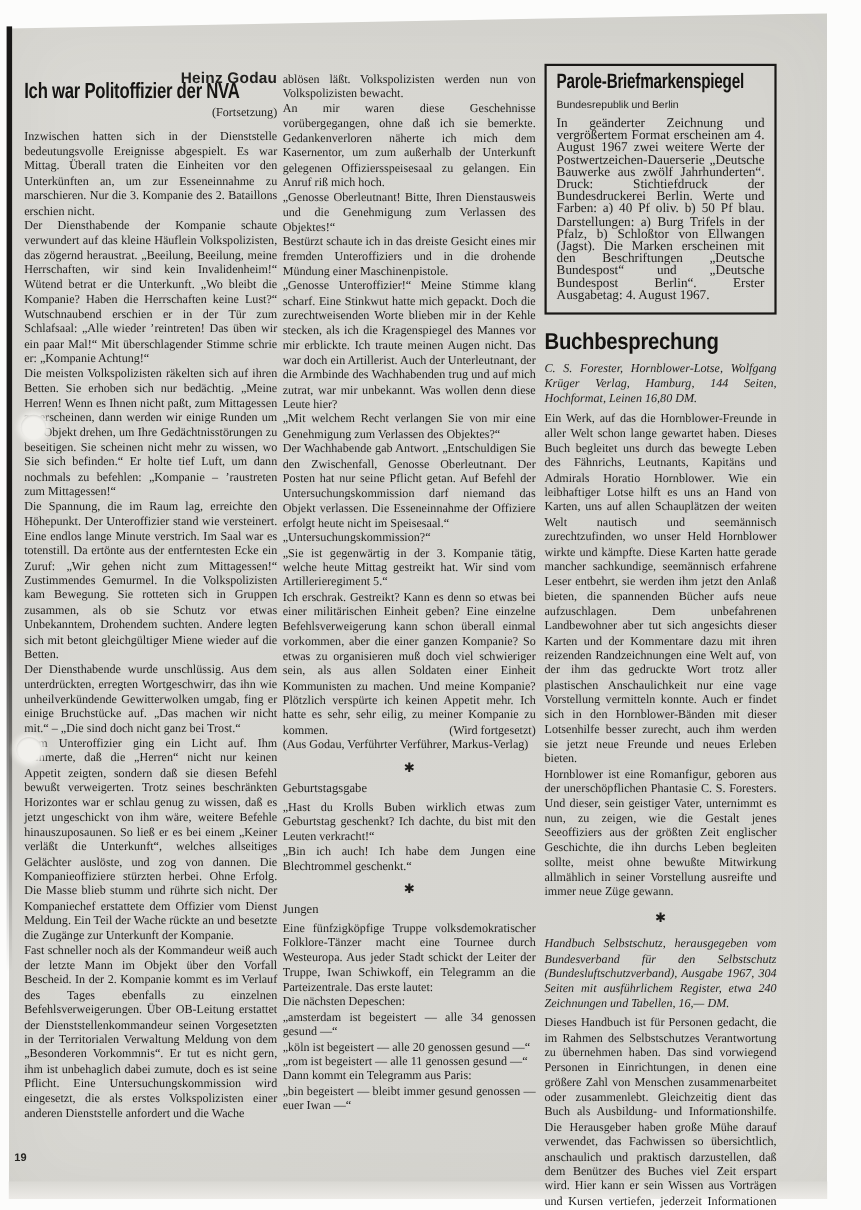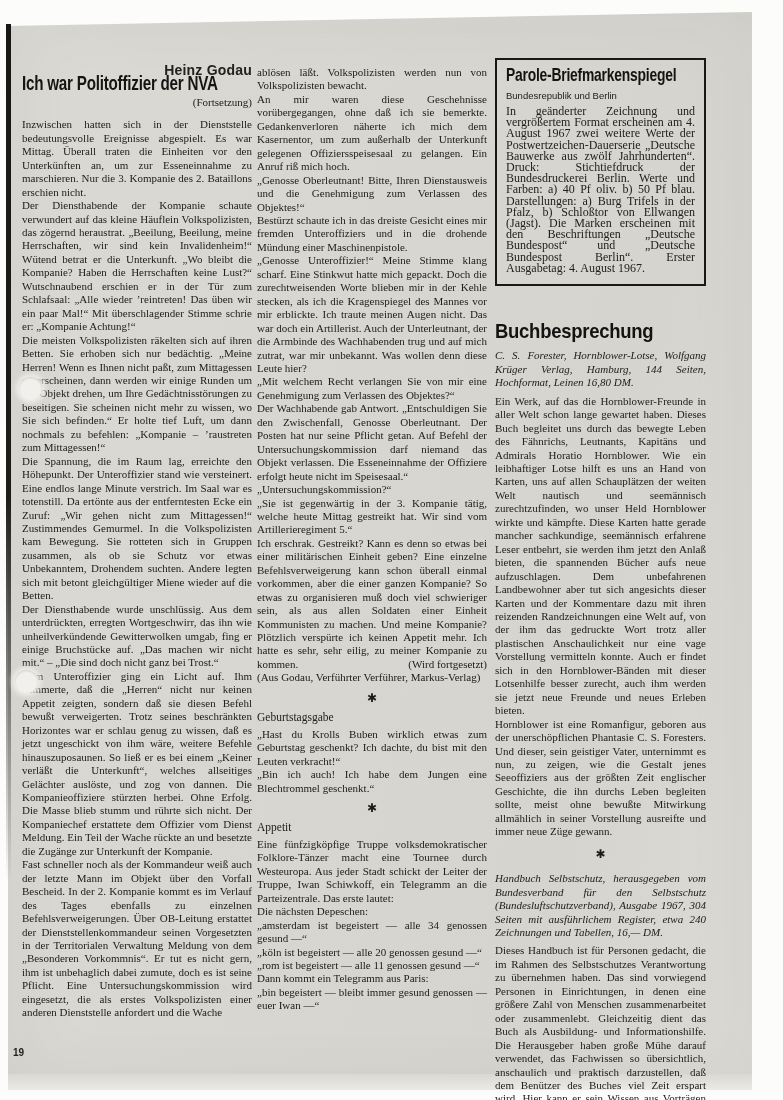--- a/index.html
+++ b/index.html
@@ -34,21 +34,21 @@
   .art-title{font-family:"Liberation Sans",sans-serif;font-weight:700;font-size:20px;
     letter-spacing:-0.3px;white-space:nowrap;transform:scaleX(0.76);transform-origin:left center;
     margin:0 0 5px;text-align:left;color:#161513;}
   .subtitle{margin:0 0 9px !important;text-align:right;}
 
   .sep{text-align:center;font-size:12px;margin:7px 0 6px !important;color:#1d1c1a;}
   .joke-head{font-size:11.5px;margin:1px 0 3px !important;text-align:left;}
   .fright{float:right;}
 
   .box{
-    border:2.5px solid #191816;padding:8px 9px 10px;margin:0 0 38px;
+    border:2.5px solid #191816;padding:8px 9px 10px;margin:0 0 18px;
   }
   .box-title{font-family:"Liberation Sans",sans-serif;font-weight:700;font-size:19px;
     letter-spacing:-0.3px;white-space:nowrap;transform:scaleX(0.73);transform-origin:left center;
     margin:0 0 8px;color:#141311;text-align:left;}
   .box-sub{font-family:"Liberation Sans",sans-serif;font-weight:400;font-size:9.5px;
     margin:0 0 3px !important;text-align:left;}
   .box-body{font-size:12px;line-height:11.2px;}
 
   .review-title{font-family:"Liberation Sans",sans-serif;font-weight:700;font-size:21px;
     letter-spacing:-0.3px;white-space:nowrap;transform:scaleX(0.88);transform-origin:left center;
@@ -99,21 +99,21 @@
   <p>Der Wachhabende gab Antwort. „Entschuldigen Sie den Zwischenfall, Genosse Oberleutnant. Der Posten hat nur seine Pflicht getan. Auf Befehl der Untersuchungskommission darf niemand das Objekt verlassen. Die Esseneinnahme der Offiziere erfolgt heute nicht im Speisesaal.“</p>
   <p>„Untersuchungskommission?“</p>
   <p>„Sie ist gegenwärtig in der 3. Kompanie tätig, welche heute Mittag gestreikt hat. Wir sind vom Artillerieregiment 5.“</p>
   <p><span>Ich erschrak. Gestreikt? Kann es denn so etwas bei einer militärischen Einheit geben? Eine einzelne Befehlsverweigerung kann schon überall einmal vorkommen, aber die einer ganzen Kompanie? So etwas zu organisieren muß doch viel schwieriger sein, als aus allen Soldaten einer Einheit Kommunisten zu machen. Und meine Kompanie? Plötzlich verspürte ich keinen Appetit mehr. Ich hatte es sehr, sehr eilig, zu meiner Kompanie zu kommen.</span> <span class="fright">(Wird fortgesetzt)</span></p>
   <p>(Aus Godau, Verführter Verführer, Markus-Verlag)</p>
   <p class="sep">✱</p>
   <p class="joke-head">Geburtstagsgabe</p>
   <p>„Hast du Krolls Buben wirklich etwas zum Geburtstag geschenkt? Ich dachte, du bist mit den Leuten verkracht!“</p>
   <p>„Bin ich auch! Ich habe dem Jungen eine Blechtrommel geschenkt.“</p>
   <p class="sep">✱</p>
-  <p class="joke-head">Appetit</p>
+  <p class="joke-head">Jungen</p>
   <p>Eine fünfzigköpfige Truppe volksdemokratischer Folklore-Tänzer macht eine Tournee durch Westeuropa. Aus jeder Stadt schickt der Leiter der Truppe, Iwan Schiwkoff, ein Telegramm an die Parteizentrale. Das erste lautet:</p>
   <p>Die nächsten Depeschen:</p>
   <p>„amsterdam ist begeistert — alle 34 genossen gesund —“</p>
   <p>„köln ist begeistert — alle 20 genossen gesund —“</p>
   <p>„rom ist begeistert — alle 11 genossen gesund —“</p>
   <p>Dann kommt ein Telegramm aus Paris:</p>
   <p>„bin begeistert — bleibt immer gesund genossen — euer Iwan —“</p>
 </div>
 
 <div class="col" id="col3">

